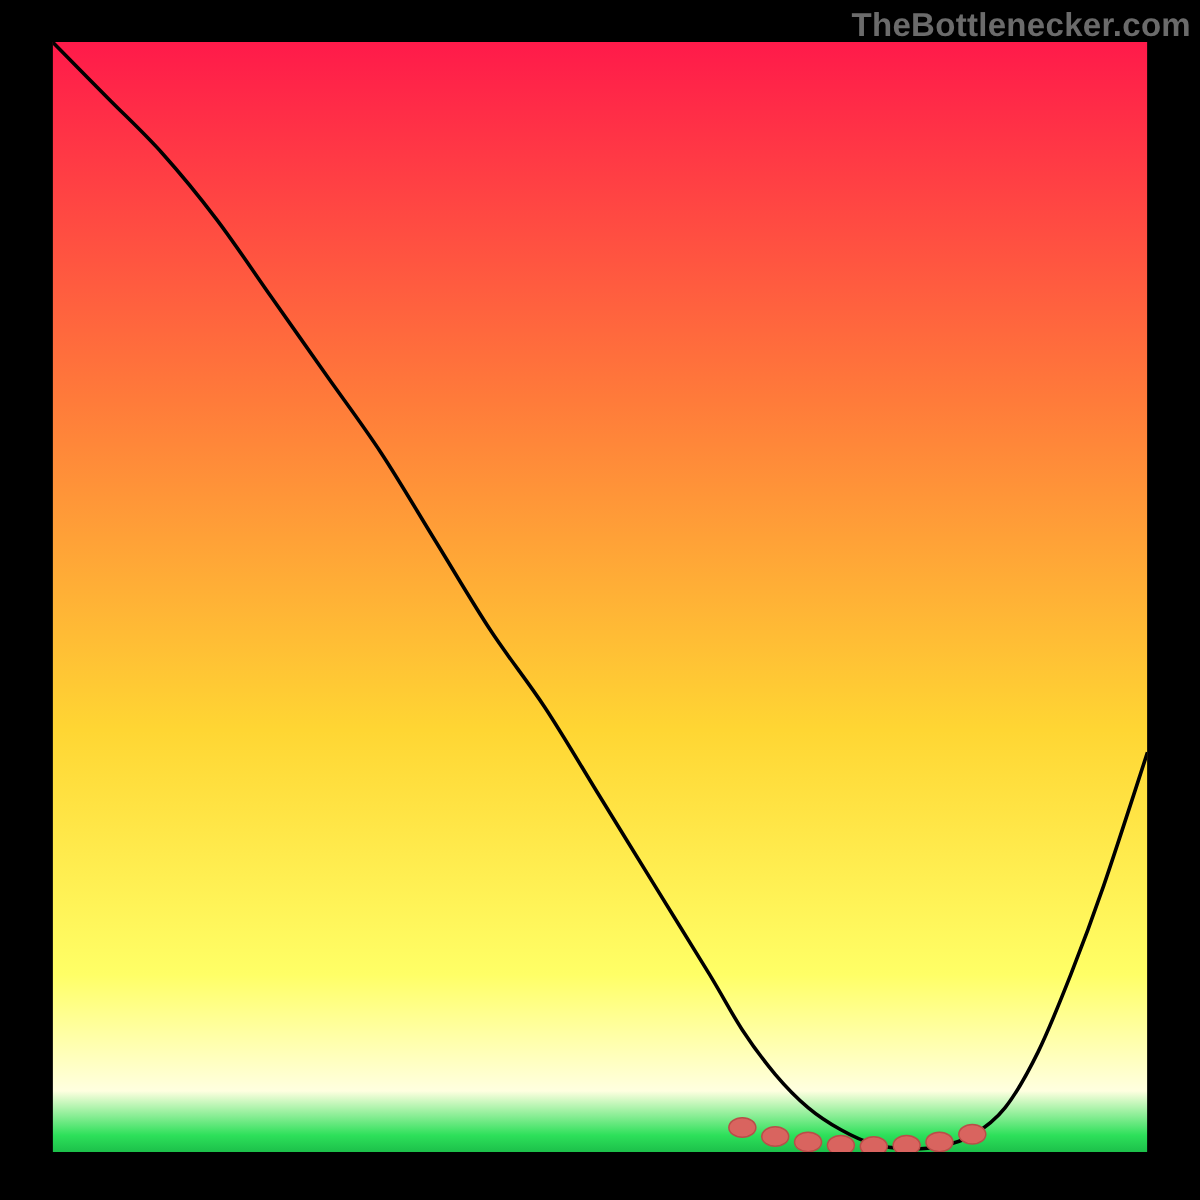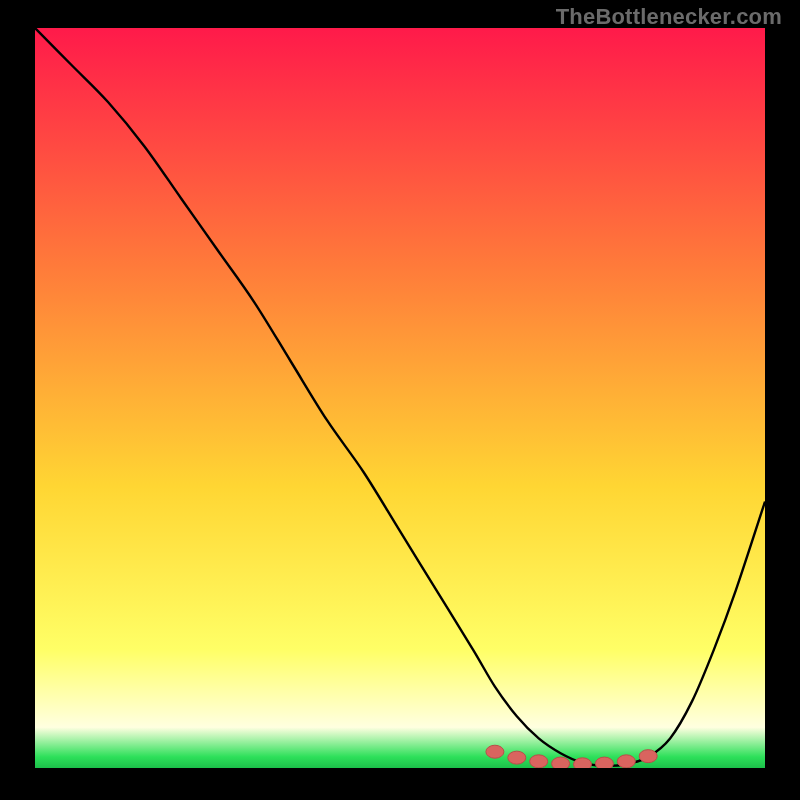--- a/index.html
+++ b/index.html
@@ -13,21 +13,21 @@
   }
   .stage {
     position: relative;
     width: 800px;
     height: 800px;
     background: #000;
   }
   .attribution {
     position: absolute;
     top: 4px;
-    right: 18px;
+    right: 6px;
     color: #6b6b6b;
     font-size: 22px;
     font-weight: 600;
     letter-spacing: 0.2px;
     z-index: 5;
   }
   .plot {
     position: absolute;
     left: 35px;
     top: 28px;

